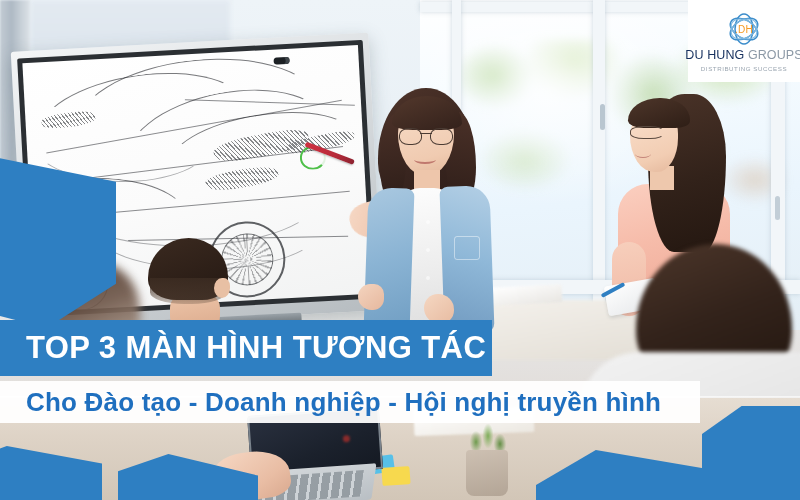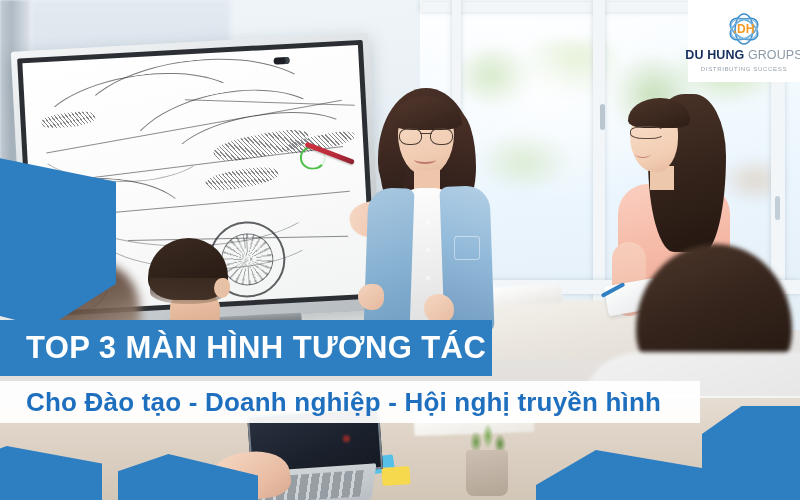--- a/index.html
+++ b/index.html
@@ -468,28 +468,28 @@
     background: #ffffff;
     display: flex; flex-direction: column;
     align-items: center; justify-content: center;
     padding-top: 2px;
   }
   .logo-mark { position: relative; width: 40px; height: 34px; }
   .logo-mark svg { display: block; }
   .logo-dh {
     position: absolute; left: 0; top: 0; width: 40px; height: 34px;
     display: flex; align-items: center; justify-content: center;
-    font-size: 12px; font-weight: bold; color: #F59A23;
+    font-size: 10px; font-weight: normal; color: #F59A23;
     letter-spacing: .2px;
   }
   .logo-name {
     margin-top: 3px; font-size: 12.5px; letter-spacing: .1px;
     white-space: nowrap; line-height: 1;
   }
-  .logo-name .ln-bold { color: #16305E; font-weight: bold; text-align: right; }
+  .logo-name .ln-bold { color: #16305E; font-weight: normal; text-align: right; }
   .logo-name .ln-light { color: #8C99A6; font-weight: normal; }
   .logo-tag {
     margin-top: 3px; font-size: 6.2px; color: #9AA5B0;
     letter-spacing: .55px; white-space: nowrap;
   }
 </style>
 </head>
 <body>
 
 <div id="banner-root">

